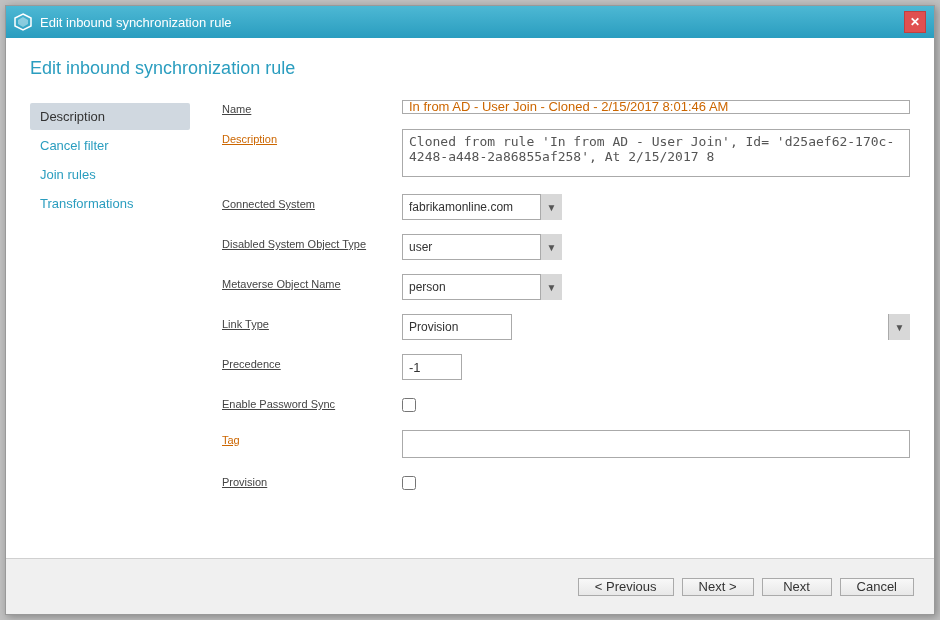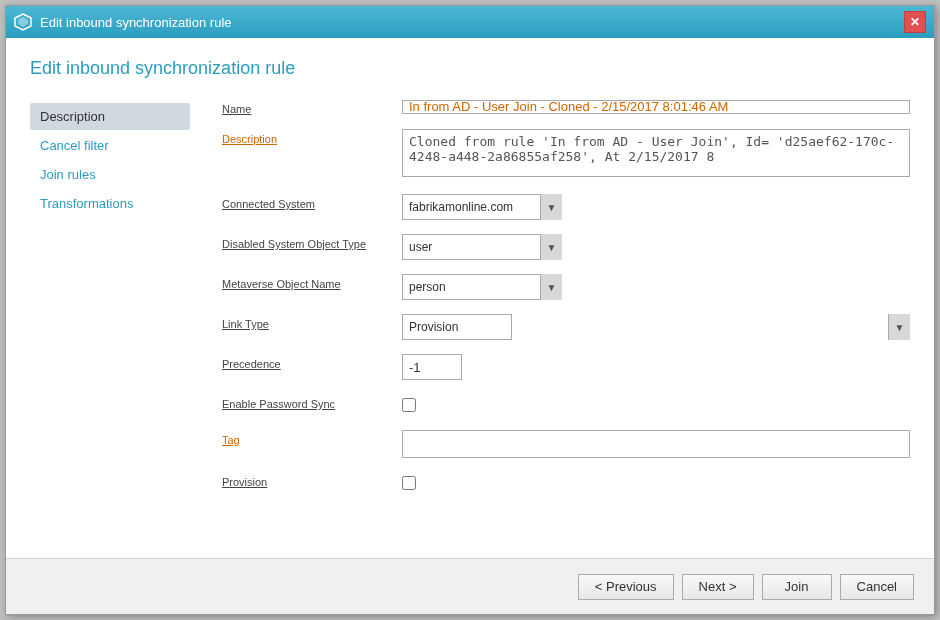--- a/index.html
+++ b/index.html
@@ -231,21 +231,21 @@
       background: #f0f0f0;
       border-top: 1px solid #d0d0d0;
       display: flex;
       align-items: center;
       justify-content: flex-end;
       padding: 0 20px;
       gap: 8px;
       flex-shrink: 0;
     }
     .footer-btn {
-      height: 26px;
+      height: 18px;
       padding: 0 16px;
       border: 1px solid #aaa;
       background: linear-gradient(to bottom, #f8f8f8, #e8e8e8);
       color: #333;
       font-size: 13px;
       cursor: pointer;
       display: flex;
       align-items: center;
       justify-content: center;
       gap: 4px;
@@ -388,16 +388,16 @@
           </div>
         </div>
 
       </div>
     </div>
   </div>
 
   <div class="footer">
     <button class="footer-btn">&lt; Previous</button>
     <button class="footer-btn">Next &gt;</button>
-    <button class="footer-btn">Join</button>
+    <button class="footer-btn">Next</button>
     <button class="footer-btn">Cancel</button>
   </div>
 </div>
 
 </body></html>

